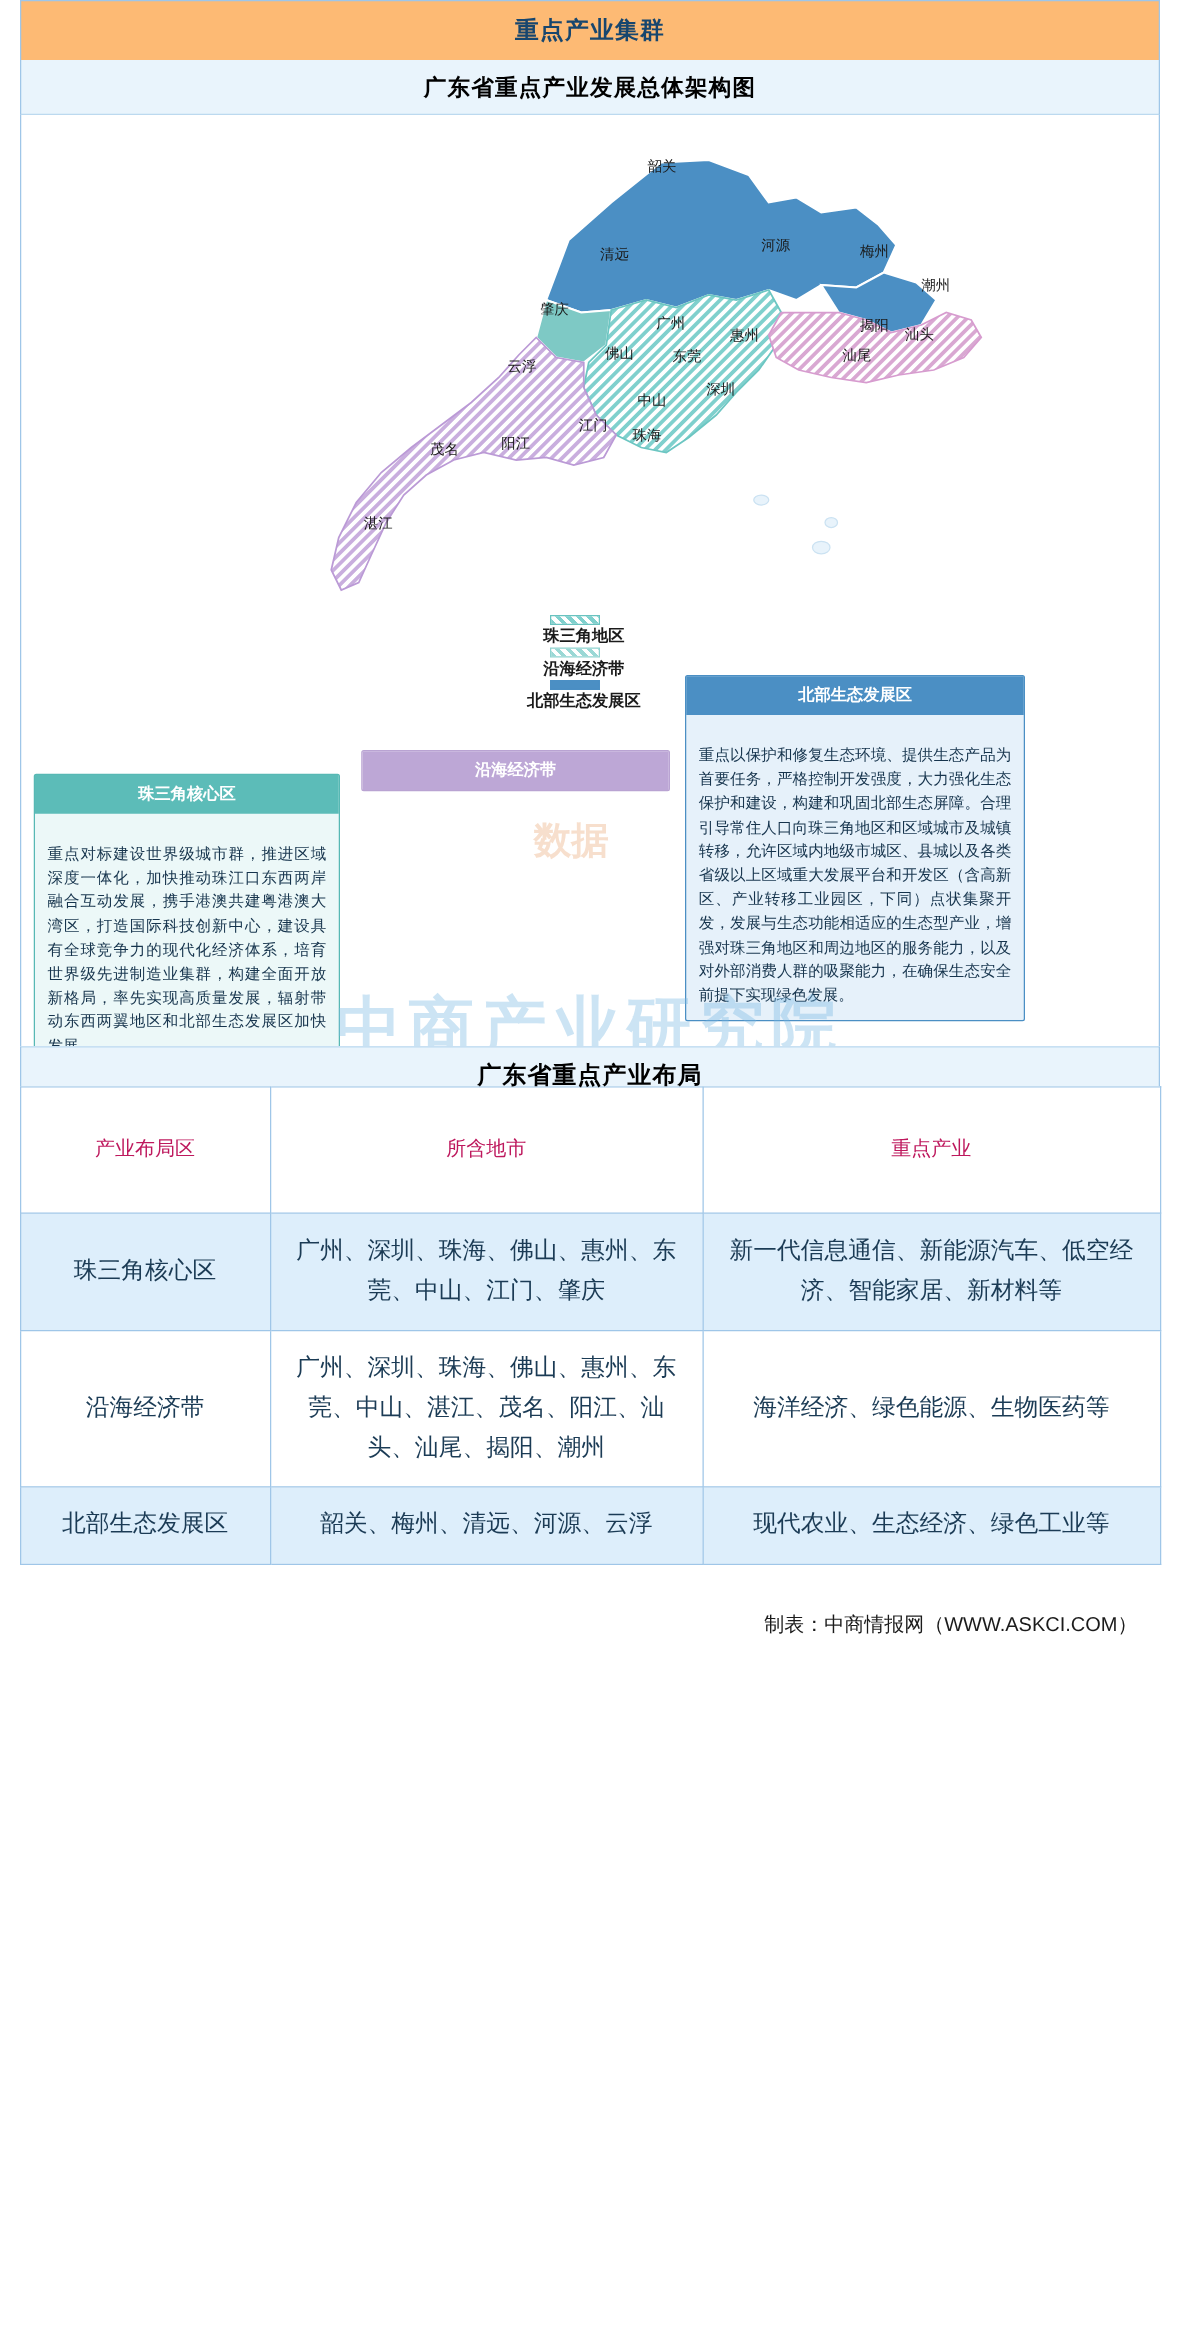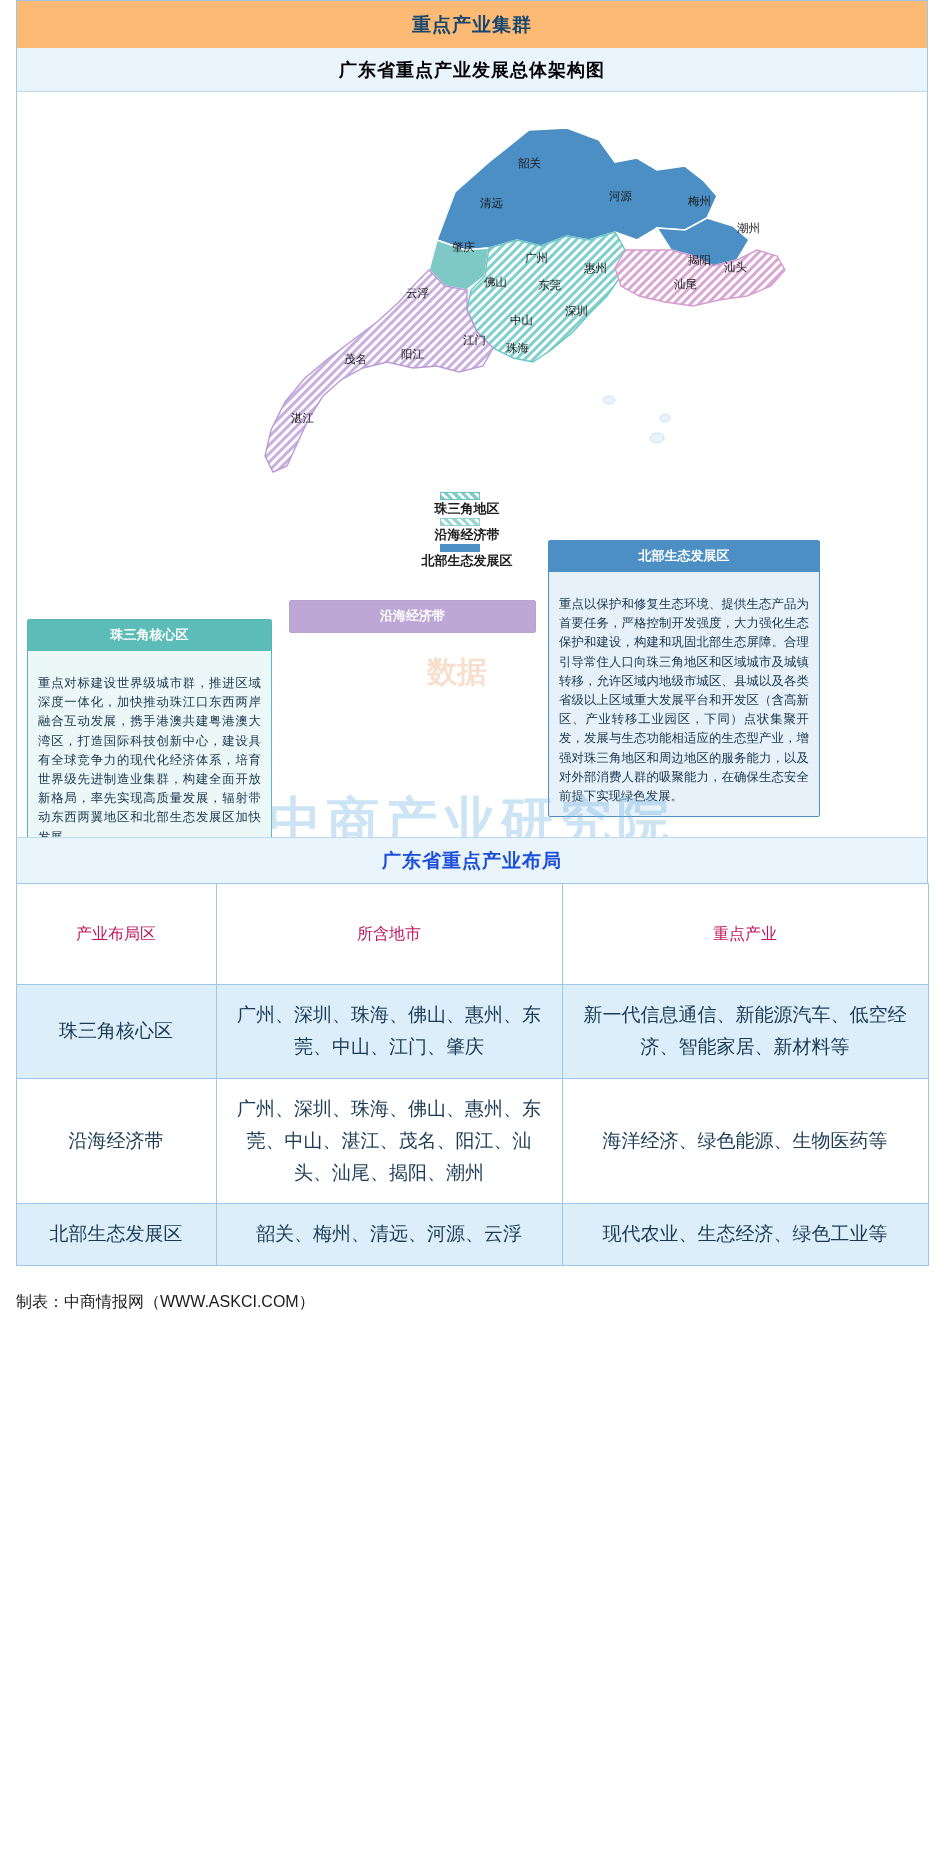--- a/index.html
+++ b/index.html
@@ -192,29 +192,29 @@
     left: 410px;
     top: 560px;
     font-size: 30px;
     color: rgba(230, 150, 90, 0.30);
     font-weight: bold;
     pointer-events: none;
   }
 
   
   .subtitle-band2 {
-    height: 46px;
+    height: 32px;
     line-height: 46px;
     background: #e9f4fc;
     border-left: 1px solid #9fc6e8;
     border-right: 1px solid #9fc6e8;
     border-top: 1px solid #bcd9ef;
     font-size: 19px;
     font-weight: bold;
-    color: #1d4ed8;
+    color: #000000;
     letter-spacing: 1px;
     position: relative;
     z-index: 2;
   }
 
   
   table.layout-table {
     width: 912px;
     margin: 0 auto;
     border-collapse: collapse;
@@ -242,22 +242,22 @@
   }
   table.layout-table tr.plain td {
     background: #ffffff;
   }
   col.c1 { width: 200px; }
   col.c2 { width: 346px; }
   col.c3 { width: 366px; }
 
   .source {
     width: 912px;
-    margin: 0 auto;
-    text-align: left;
+    margin: 12px auto;
+    text-align: right;
     font-size: 16px;
     color: #1b1b1b;
     padding: 26px 18px 0 0;
     box-sizing: border-box;
   }
 </style>
 </head>
 <body>
 
 <div id="page">
@@ -309,28 +309,28 @@
         </g>
 
         <g>
           <ellipse cx="472" cy="300" rx="6" ry="4" fill="#e8f3fb" stroke="#cbe2f2" stroke-width="1"></ellipse>
           <ellipse cx="528" cy="318" rx="5" ry="4" fill="#e8f3fb" stroke="#cbe2f2" stroke-width="1"></ellipse>
           <ellipse cx="520" cy="338" rx="7" ry="5" fill="#e8f3fb" stroke="#cbe2f2" stroke-width="1"></ellipse>
         </g>
       </svg>
 
       
-      <span class="map-label" style="left:381px; top:56px;">韶关</span>
+      <span class="map-label" style="left:381px; top:26px;">韶关</span>
       <span class="map-label" style="left:343px; top:96px;">清远</span>
       <span class="map-label" style="left:472px; top:89px;">河源</span>
       <span class="map-label" style="left:551px; top:94px;">梅州</span>
       <span class="map-label" style="left:600px; top:121px;">潮州</span>
       <span class="map-label" style="left:551px; top:153px;">揭阳</span>
       <span class="map-label" style="left:587px; top:160px;">汕头</span>
-      <span class="map-label" style="left:295px; top:140px;margin-left:20px;">肇庆</span>
+      <span class="map-label" style="left:295px; top:140px;">肇庆</span>
       <span class="map-label" style="left:388px; top:151px;">广州</span>
       <span class="map-label" style="left:447px; top:161px;">惠州</span>
       <span class="map-label" style="left:537px; top:177px;">汕尾</span>
       <span class="map-label" style="left:347px; top:175px;">佛山</span>
       <span class="map-label" style="left:401px; top:178px;">东莞</span>
       <span class="map-label" style="left:269px; top:186px;">云浮</span>
       <span class="map-label" style="left:428px; top:204px;">深圳</span>
       <span class="map-label" style="left:373px; top:213px;">中山</span>
       <span class="map-label" style="left:326px; top:233px;">江门</span>
       <span class="map-label" style="left:369px; top:241px;">珠海</span>

